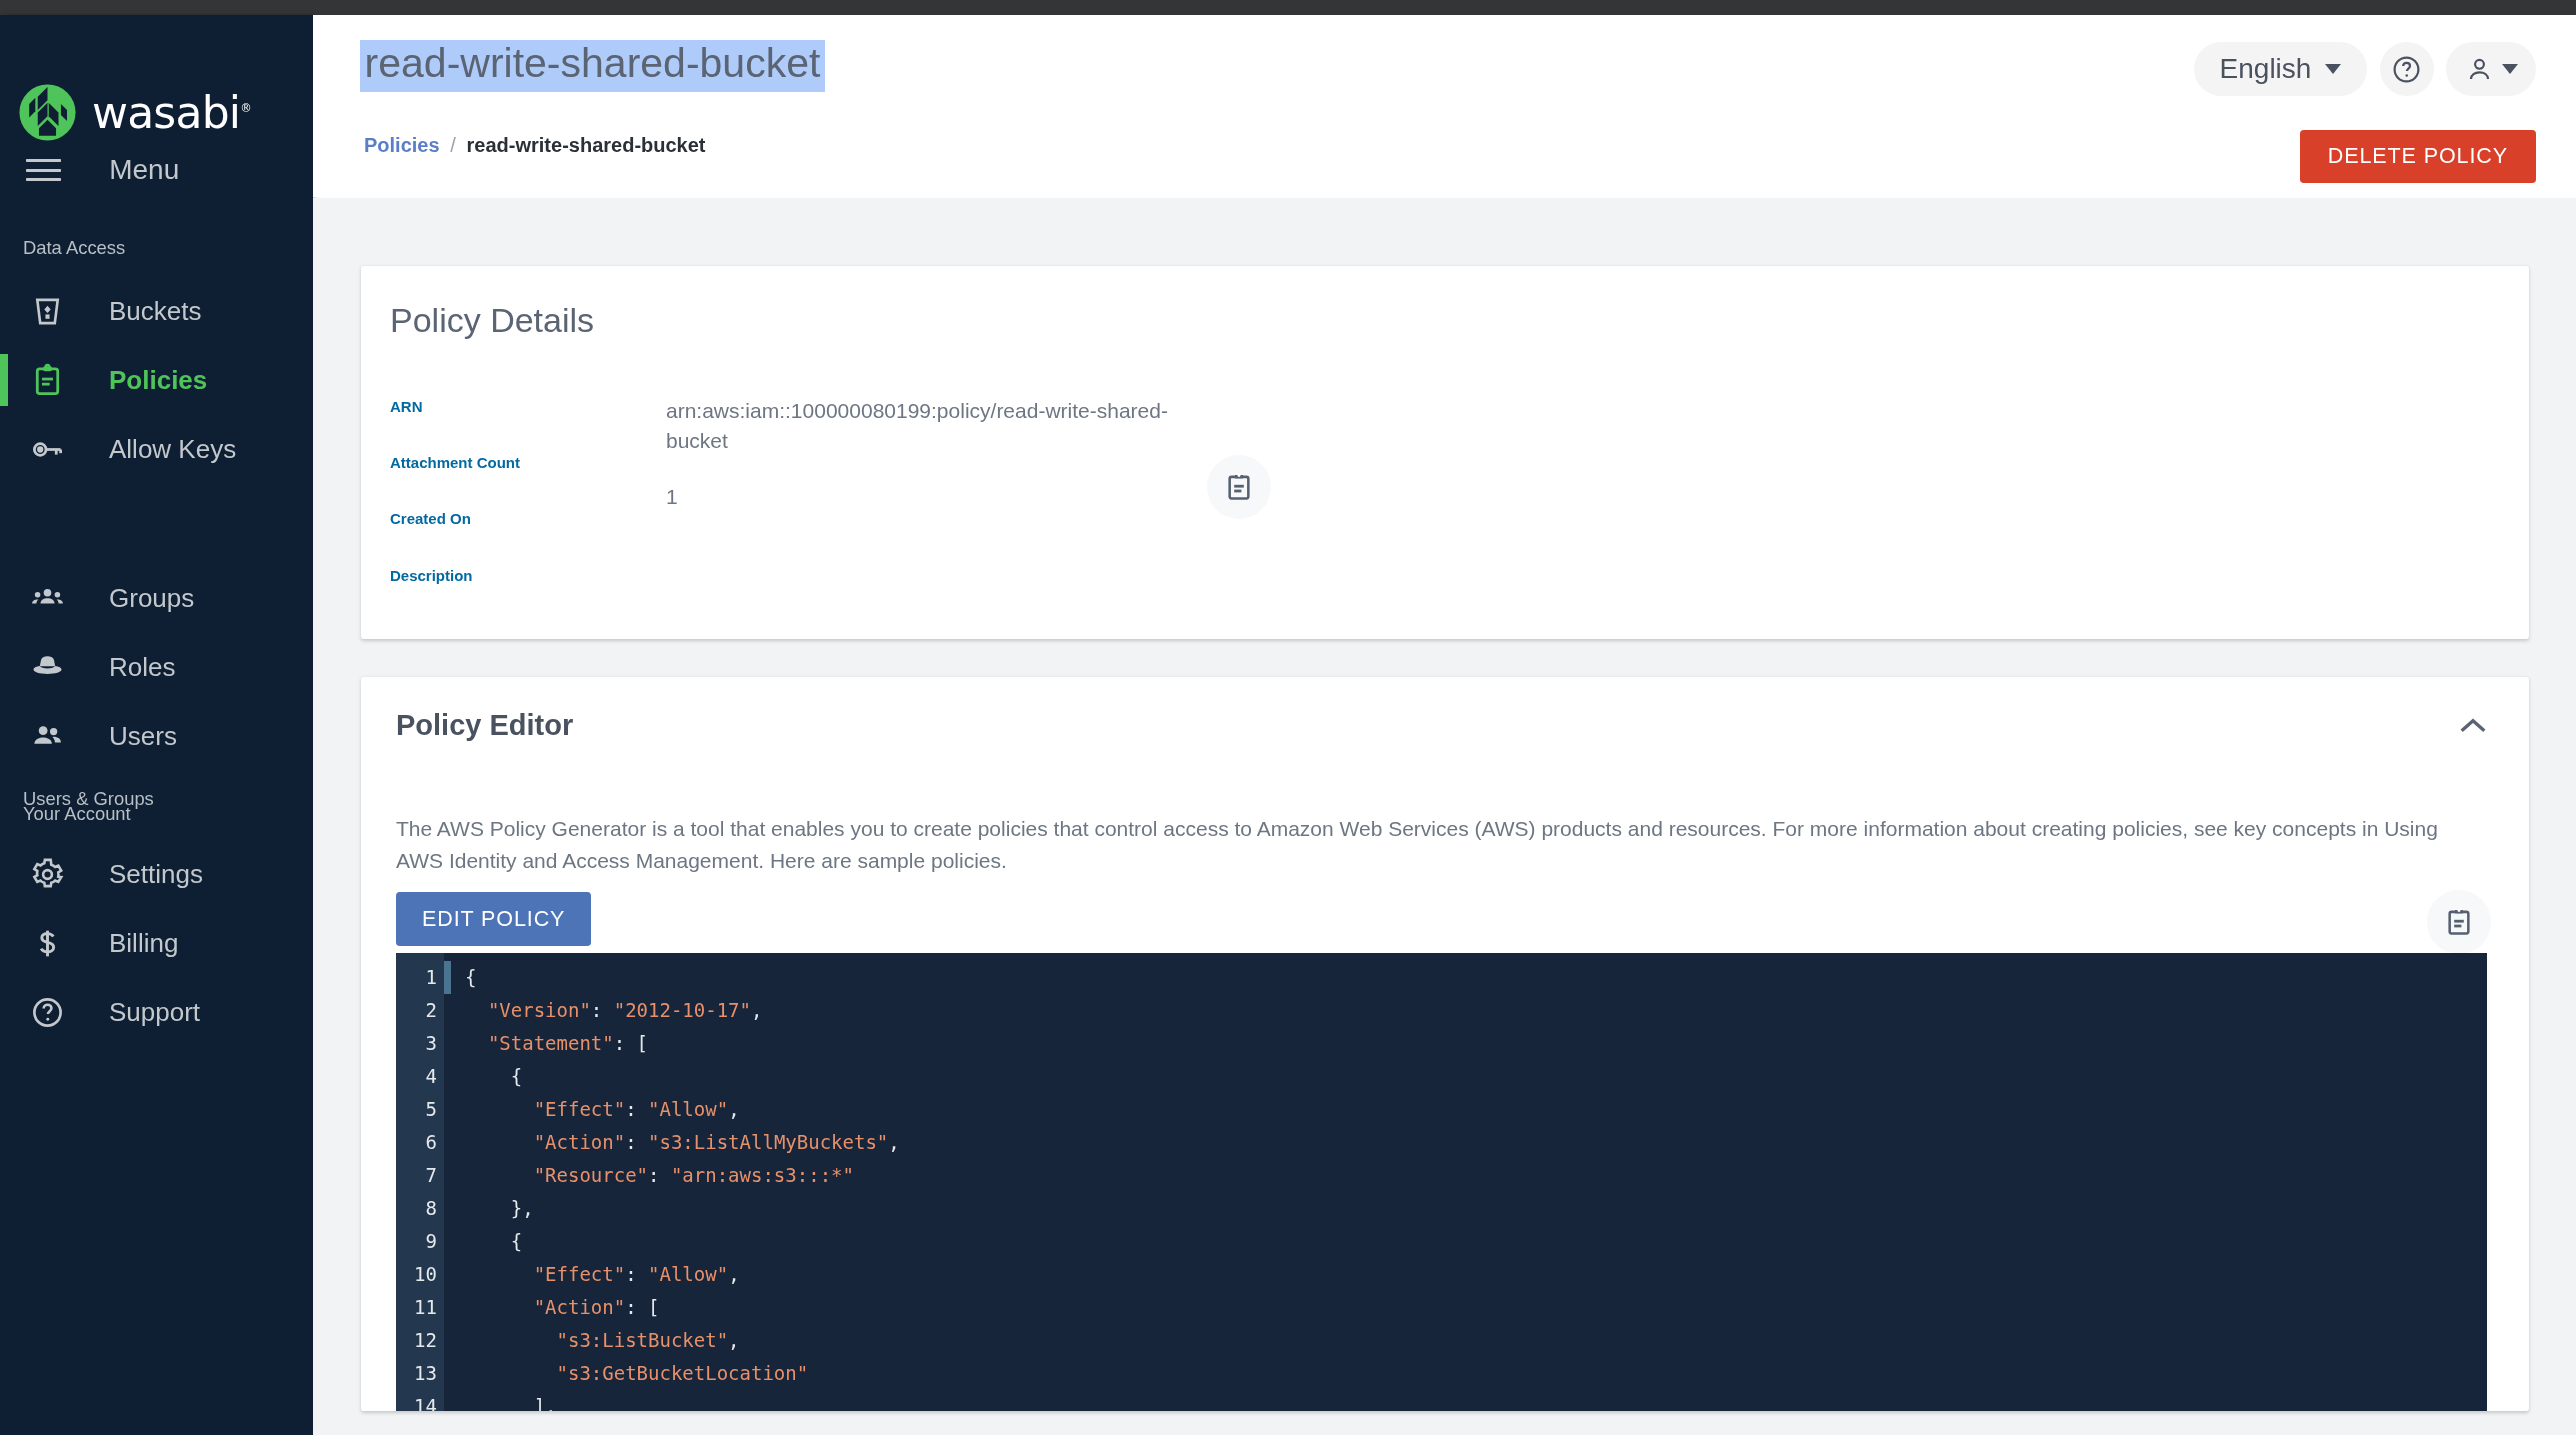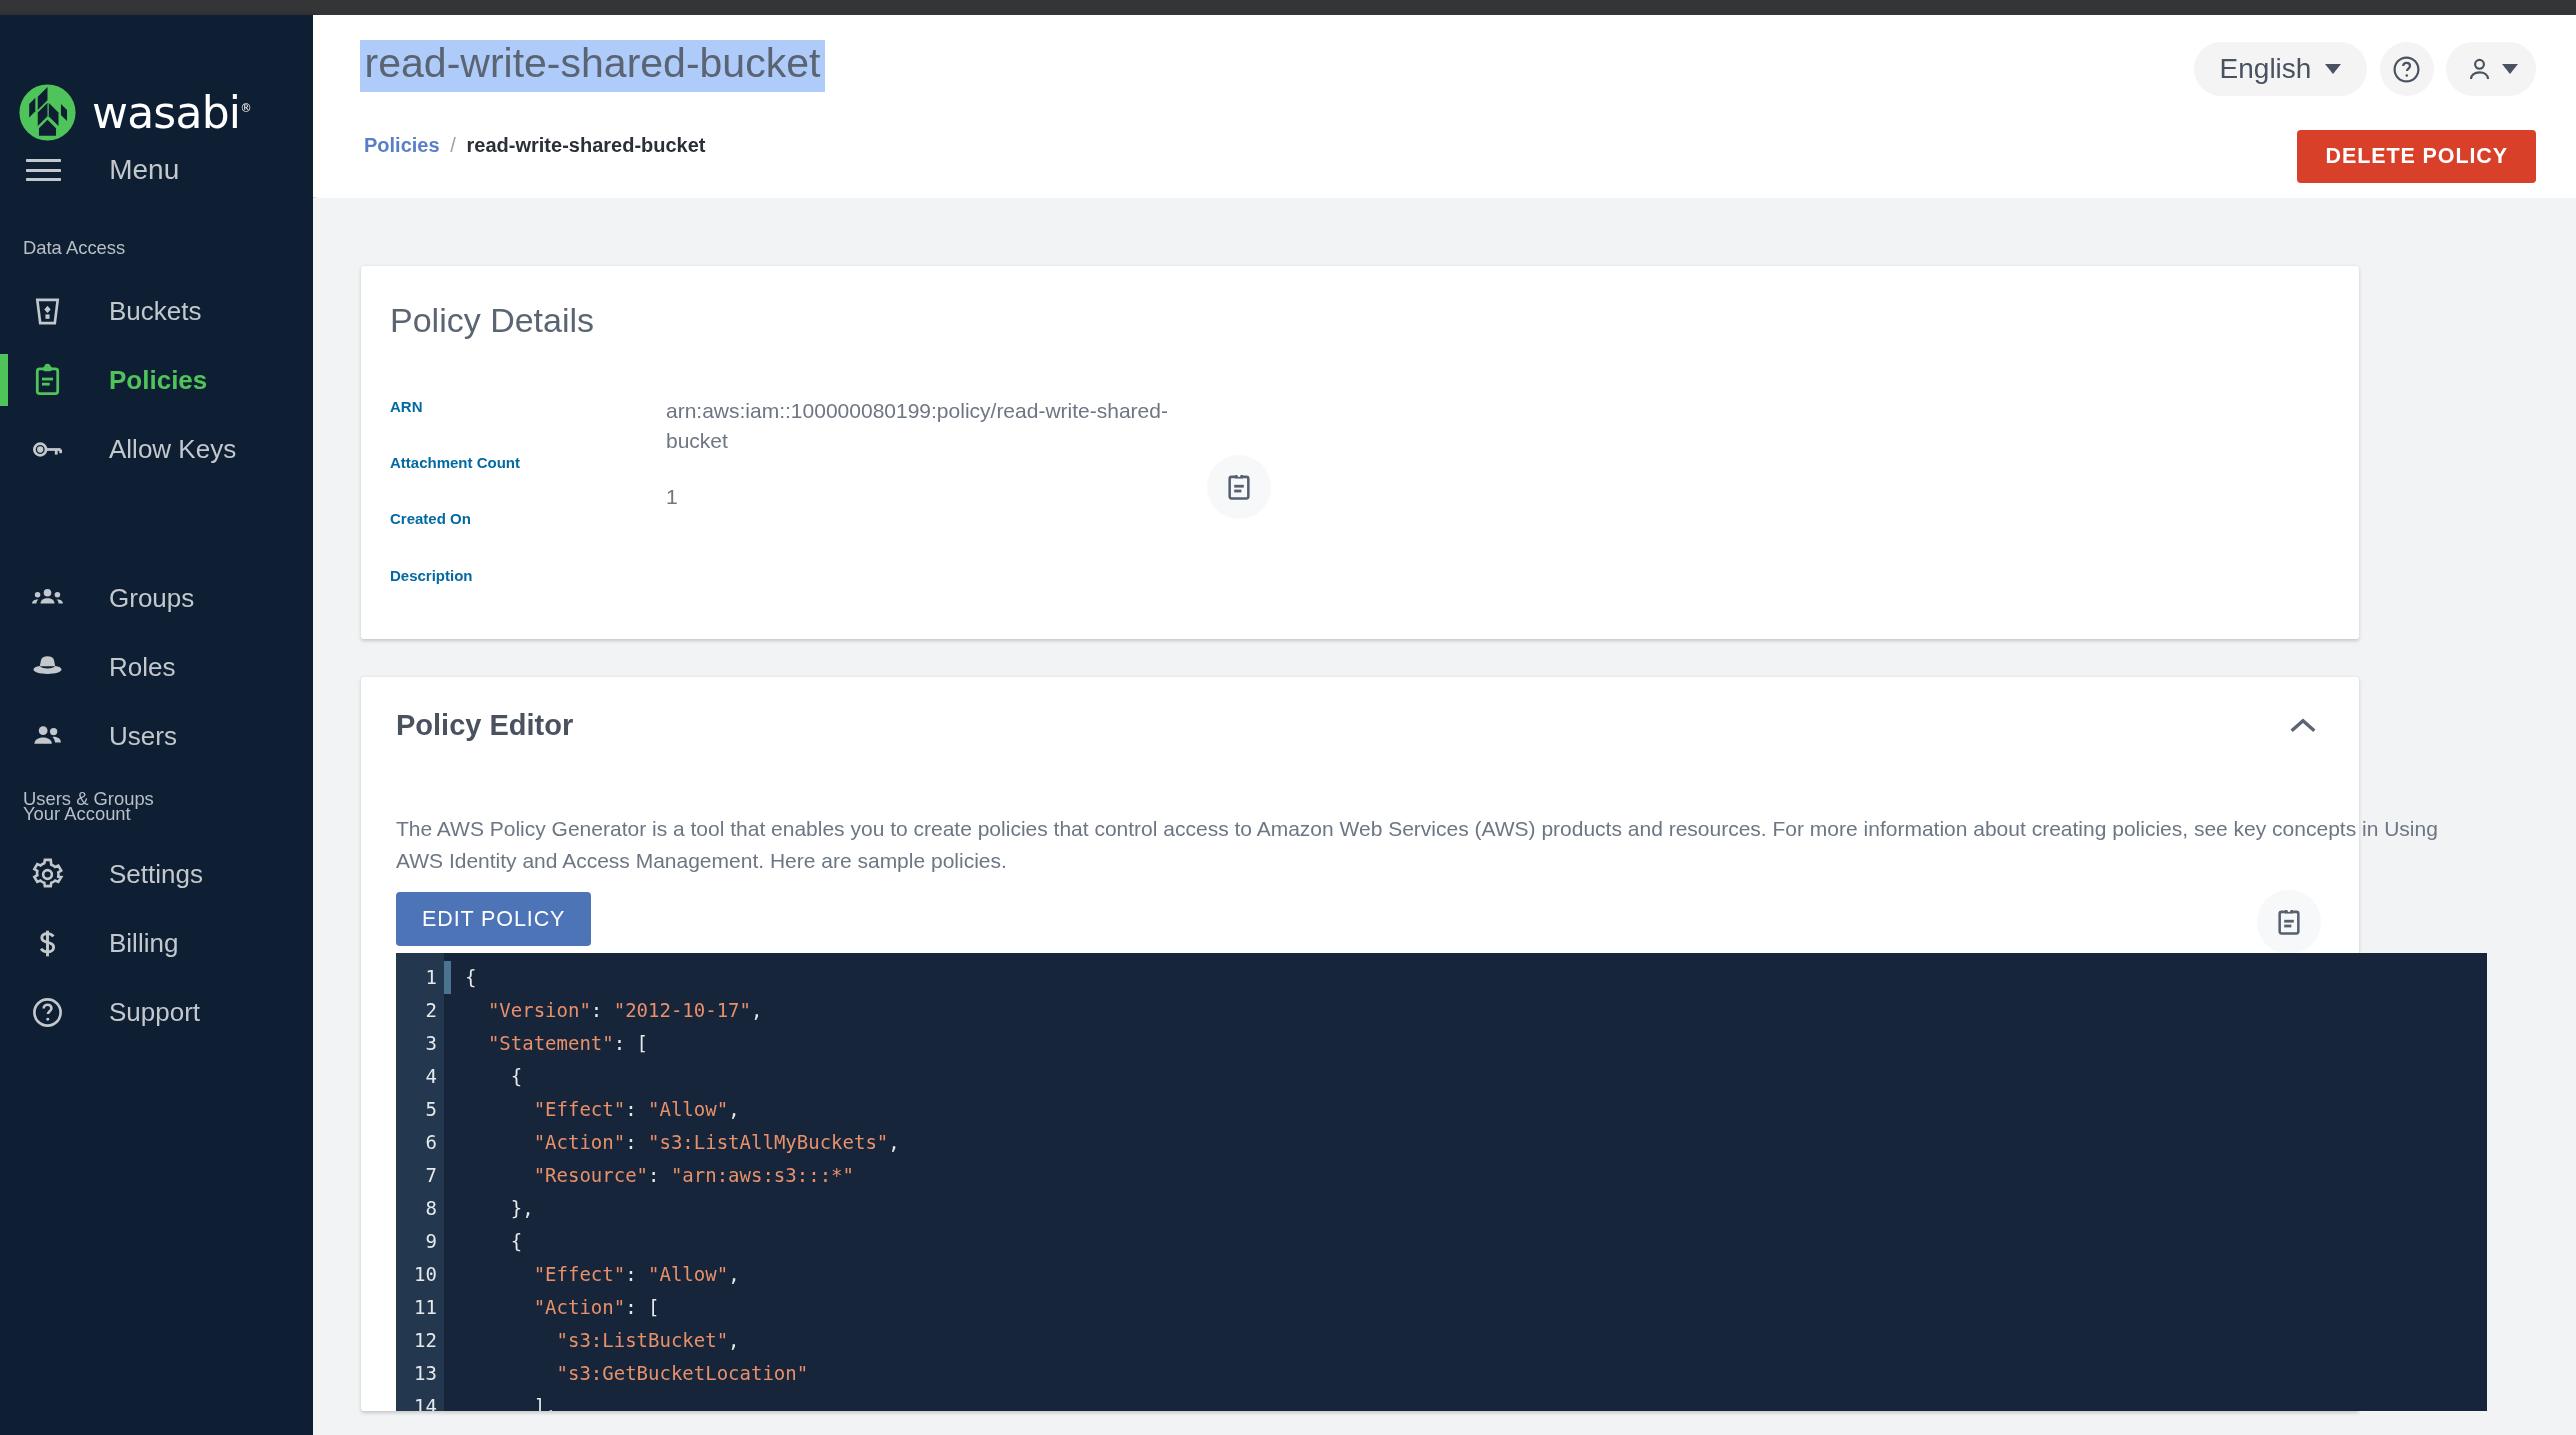--- a/index.html
+++ b/index.html
@@ -112,34 +112,34 @@
   .caret {
     width: 0; height: 0;
     border-left: 8.4px solid transparent;
     border-right: 8.4px solid transparent;
     border-top: 10px solid #4a5260;
   }
   .btn-delete {
     position: absolute; right: 40px; top: 115px;
     background: #d9402a; color: #ffffff;
     border: none; border-radius: 3.8px;
-    font-size: 21.5px; font-weight: 700; letter-spacing: 0.9px;
+    font-size: 21.5px; font-weight: 400; letter-spacing: 0.9px;
     padding: 14px 28px; cursor: pointer;
     font-family: "Liberation Sans", sans-serif;
   }
 
   
   .main {
     position: absolute; top: 198px; left: 313px;
     width: 2263px; height: 1237px;
     background: #f2f3f4;
     overflow: hidden;
   }
   .card {
-    position: absolute; left: 48px; width: 1998px;
+    position: absolute; left: 48px; width: 2168px;
     background: #ffffff; border-radius: 3.1px;
     box-shadow: 0 1.5px 3.8px rgba(0,0,0,0.18);
   }
   #card-details { top: 68px; height: 373px; }
   #card-editor  { top: 479px; height: 734px; }
 
   .card-title {
     position: absolute; font-size: 34px;
     color: #5a6472; font-weight: 400;
   }

